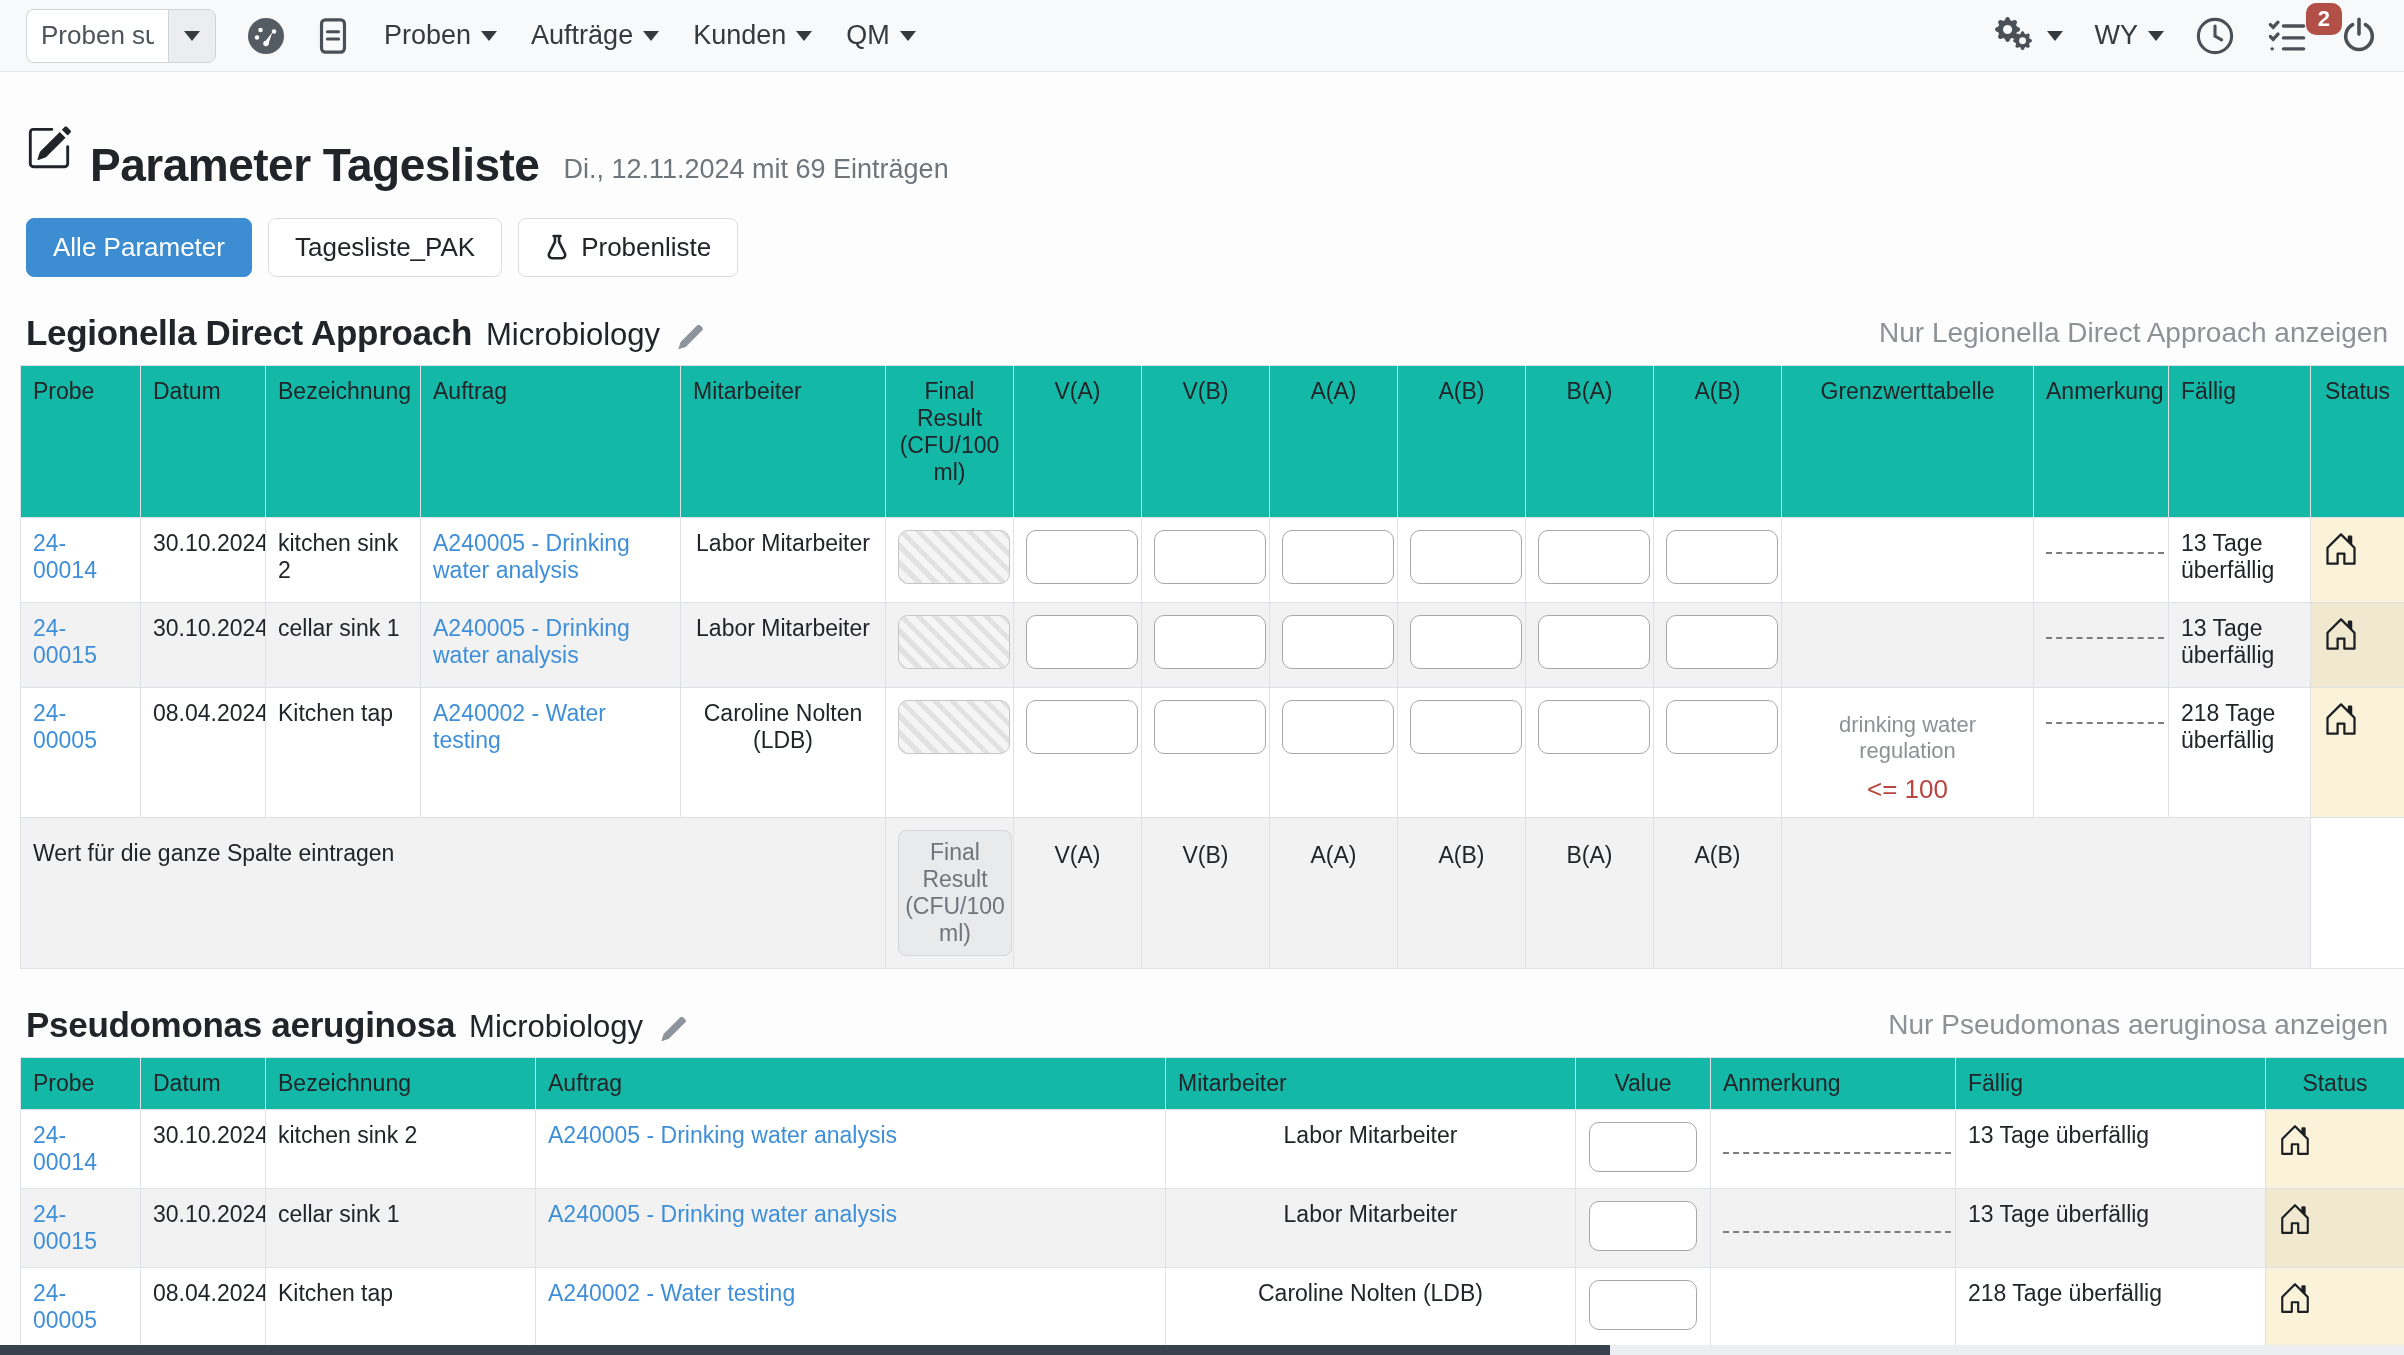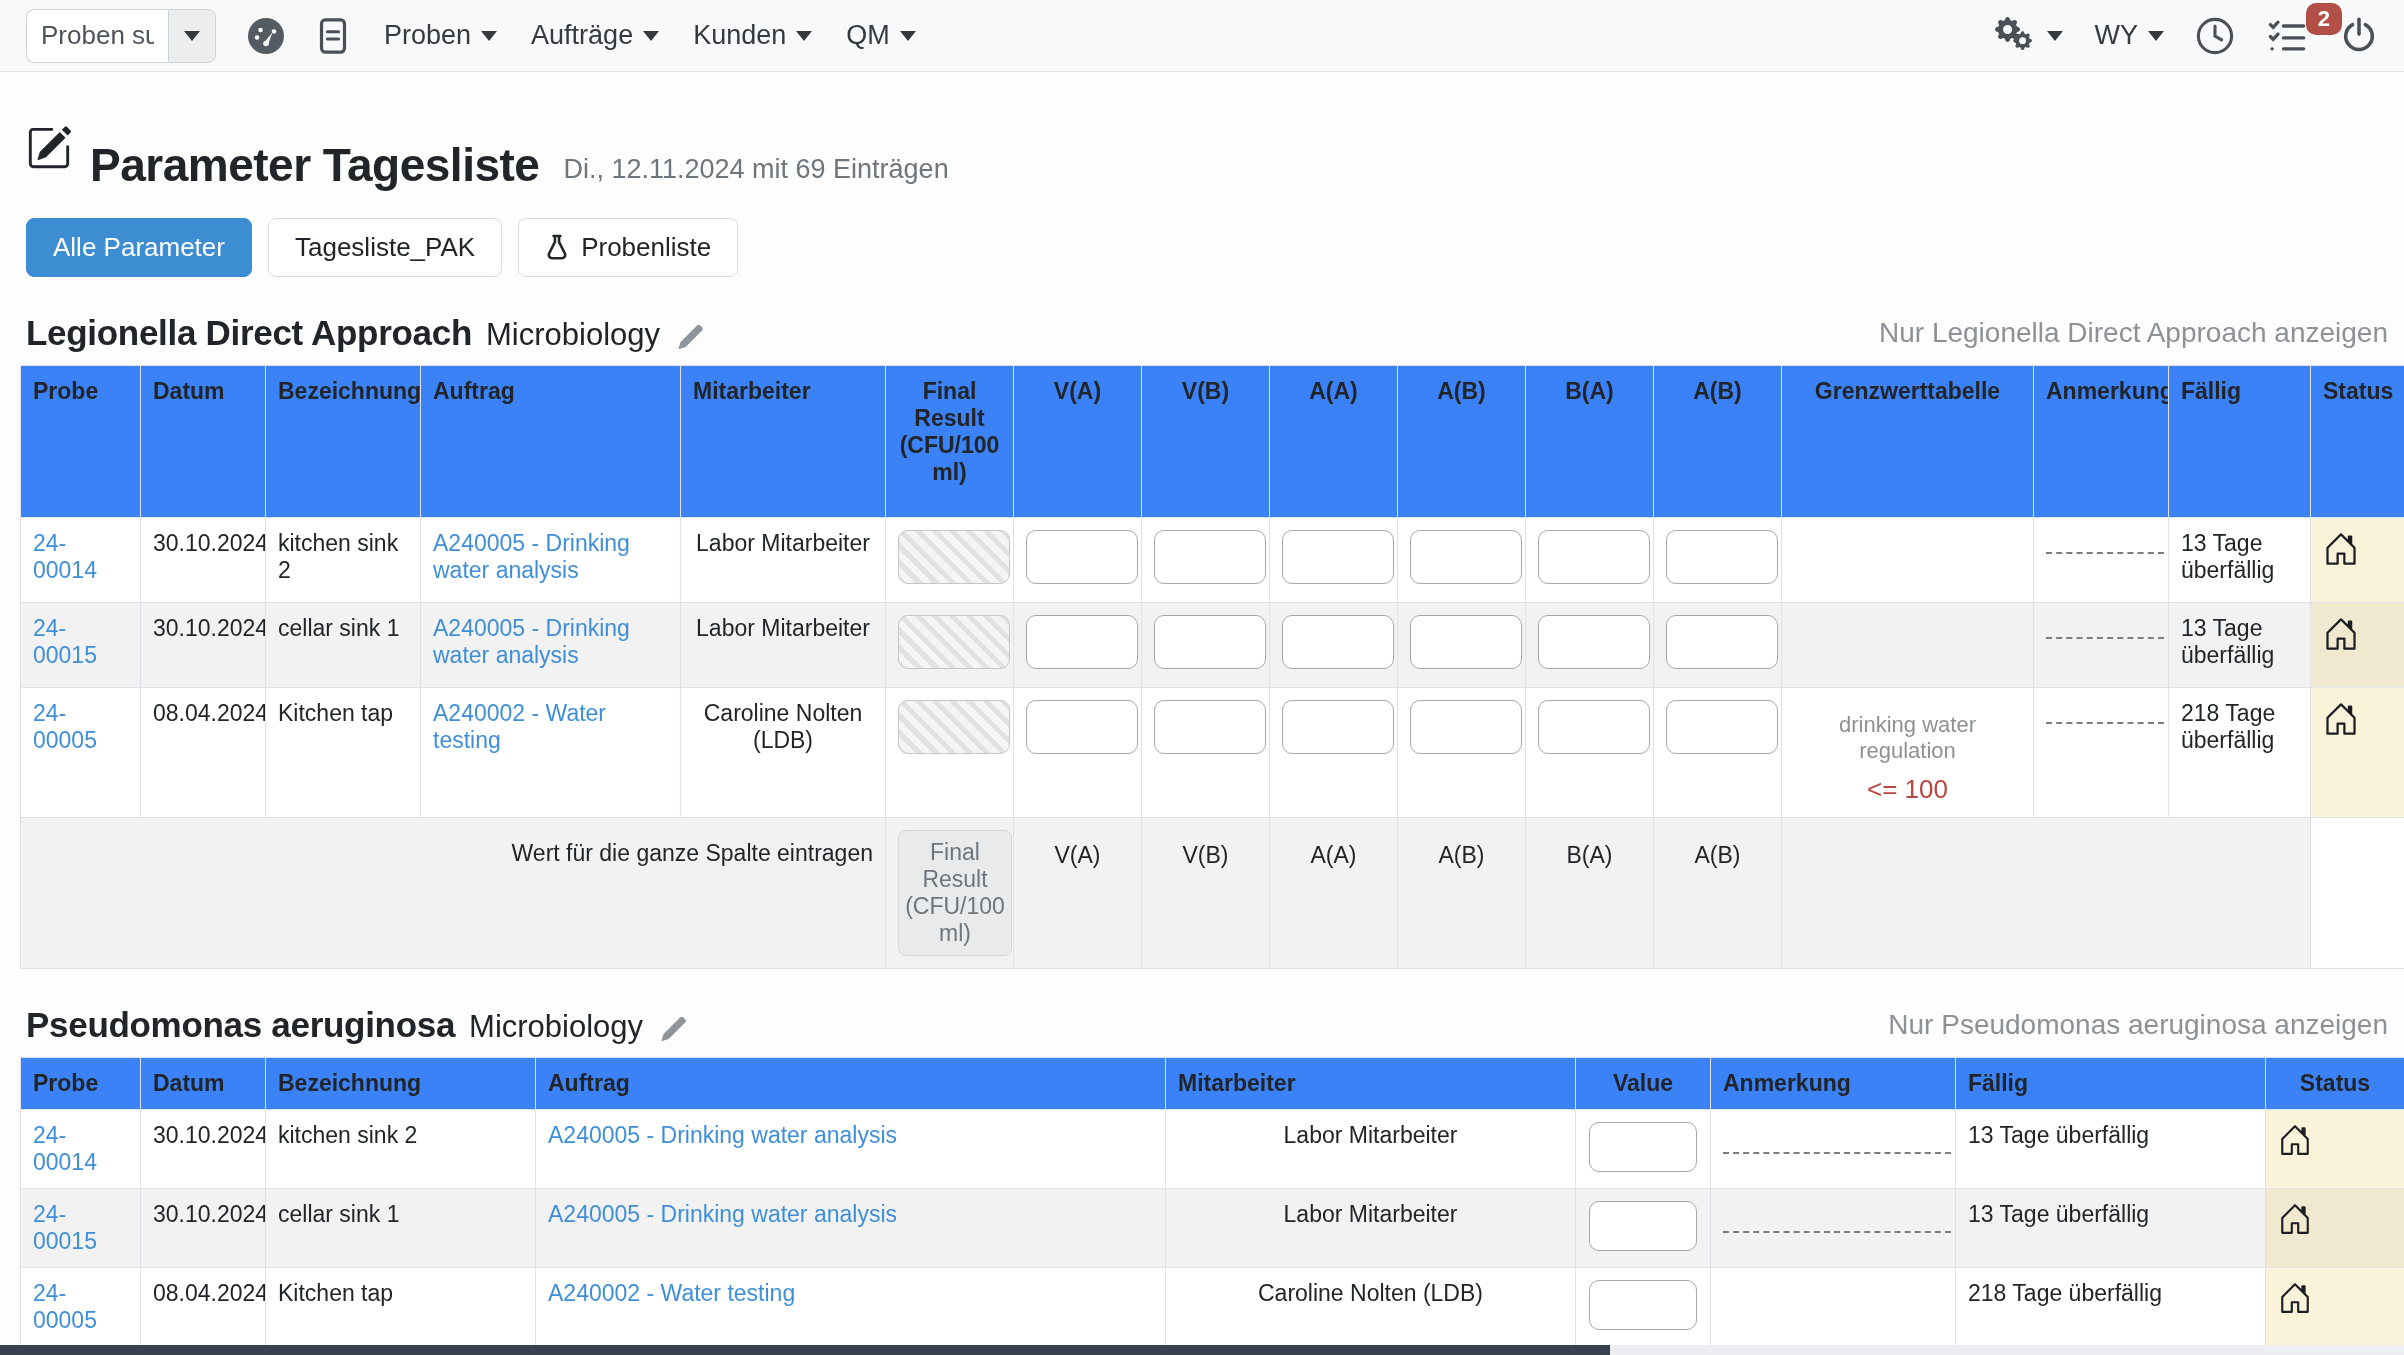--- a/index.html
+++ b/index.html
@@ -55,21 +55,21 @@
   .section-title-wrap { display:flex; align-items:flex-end; gap:14px; }
   .section-title { font-size:35px; font-weight:bold; letter-spacing:-.3px; }
   .section-category { font-size:31px; font-weight:400; }
   .filter-link { font-size:28px; color:#8d9196; cursor:pointer; margin-bottom:4px; }
 
   
   table { border-collapse:collapse; table-layout:fixed; width:2384px; margin:12px 0 0 10px;
     background:#fff; }
   th, td { border:1px solid #dee2e6; font-size:23px; padding:12px 12px; vertical-align:top;
     overflow:hidden; }
-  th { background:#3b82f6; font-weight:bold; text-align:left; }
+  th { background:#14b8a6; font-weight:normal; text-align:left; }
   td a { color:#3f8fd8; text-decoration:none; cursor:pointer; }
   tr.r-even td { background:#f2f2f2; }
   .c { text-align:center; }
   .t1 th { height:152px; }
   .t1 tbody tr { height:82px; }
   .t2 th { height:52px; }
   .t2 tbody tr { height:63px; }
 
   .val-input { width:112px; height:54px; border:1px solid #a7a7a7; border-radius:10px;
     background:#fff; font-size:23px; text-align:center; font-family:"Liberation Sans", sans-serif; }
@@ -79,21 +79,21 @@
   .dash-line { border-bottom:2px dashed #7d7d7d; height:2px; width:118px; margin-top:22px;
     cursor:pointer; }
   .t2 .dash-line { width:228px; margin-top:30px; }
   td.status-cell { background:#fbf3d9; text-align:center; padding-top:13px; }
   tr.r-even td.status-cell { background:#f1e9cf; }
   .grenz-name { color:#8d9196; font-size:22px; text-align:center; margin-top:12px; }
   .grenz-limit { color:#b8453f; font-size:26px; text-align:center; margin-top:10px; }
 
   .fr td { background:#f2f2f2; height:126px; }
   .fr td.white { background:#fff; }
-  .fr-label { text-align:right; padding-top:22px; font-size:23px; }
+  .fr-label { text-align:left; padding-top:22px; font-size:23px; }
   .col-btn { display:inline-block; width:114px; min-height:106px; background:#e9eaec;
     border:1px solid #d4d6d9; border-radius:8px; color:#6e757c; font-size:23px;
     text-align:center; padding:8px 4px; cursor:pointer; }
   .col-label { display:inline-block; margin-top:12px; cursor:pointer; }
 
   
   .bottom-strip { position:fixed; left:0; bottom:0; width:2404px; height:10px; background:#eceef1; }
   .bottom-strip .dark { width:1610px; height:10px; background:#39414f; }
 
   svg { display:block; }

